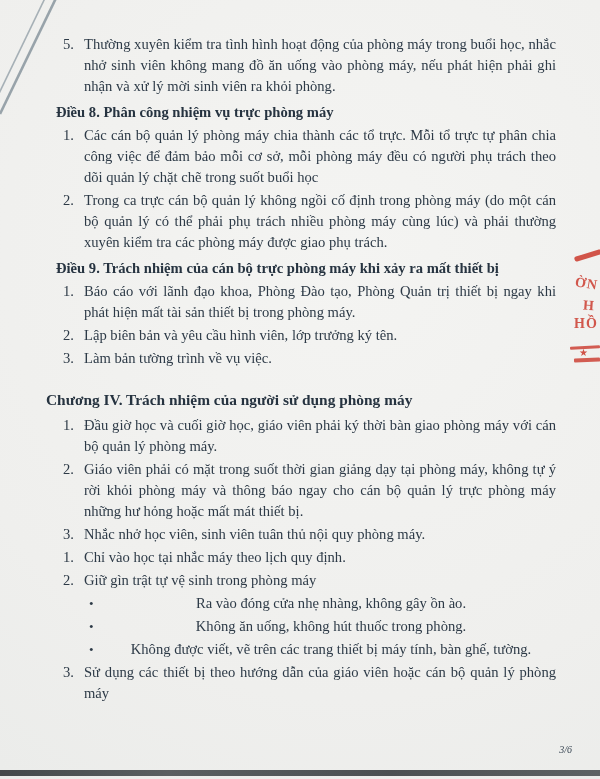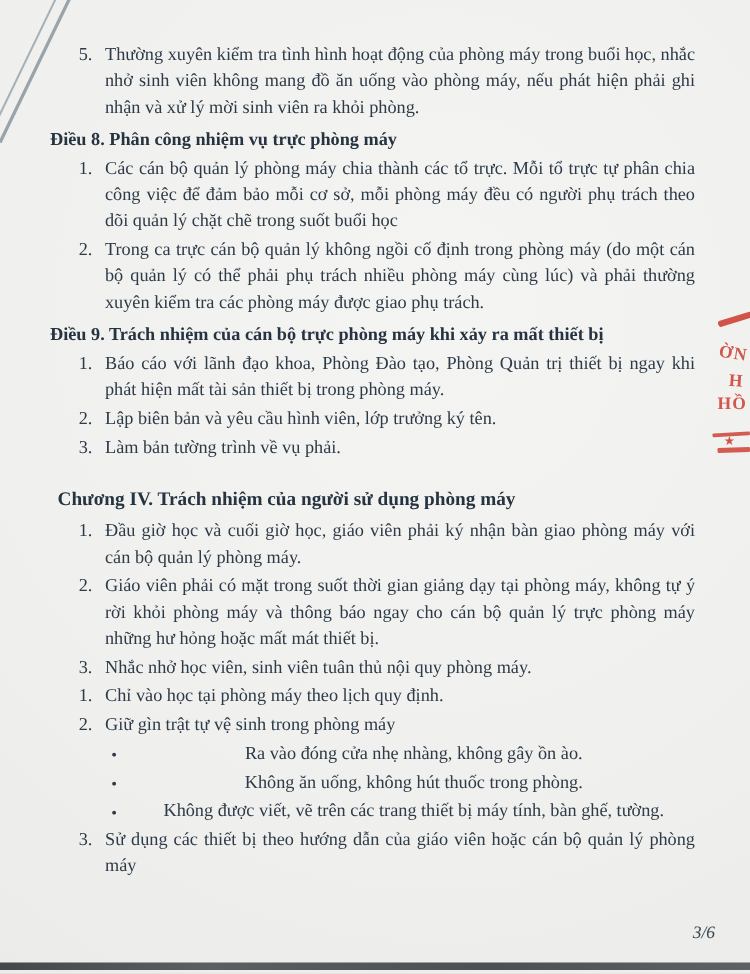--- a/index.html
+++ b/index.html
@@ -9,31 +9,31 @@
     margin:0 auto;
     overflow:hidden;
     background:radial-gradient(130% 105% at 58% 32%, #f4f4f2 0%, #efefed 55%, #e7e9e7 100%);
     font-family:"Liberation Serif", serif;
     color:#2d3a47;
   }
   .doc{
     position:absolute;left:40px;right:44px;top:32px;
     font-size:14.6px;line-height:21px;
   }
-  .h-dieu{font-weight:bold;margin:5px 0 2px;color:#263340;}
+  .h-dieu{font-weight:bold;margin:5px 16px 2px;color:#263340;}
   .h-chapter{font-weight:bold;text-align:left;margin:20px 6px 5px;font-size:15.4px;color:#263340;}
   .item{display:flex;padding-left:23px;margin:2px 0;}
   .item .num{flex:0 0 21px;}
   .item .txt{flex:1;text-align:justify;}
   .bullet{display:flex;padding-left:49px;margin:2px 0;}
   .bullet .dot{flex:0 0 17px;font-size:13px;line-height:21px;}
   .bullet .txt{flex:1;text-align:center;}
   .page-number{
     position:absolute;right:28px;bottom:24px;
-    font-style:italic;font-size:14px;color:#3a4754;
+    font-style:italic;font-size:10px;color:#3a4754;
   }
   
   .corner-svg{position:absolute;left:0;top:0;pointer-events:none;}
   .scan-bottom-edge{
     position:absolute;left:0;right:0;top:770px;height:6px;
     background:linear-gradient(90deg,#43484a,#5a5f61 28%,#4b5052 65%,#5d6264);
   }
   
   .stamp{position:absolute;right:0;top:245px;width:34px;height:125px;color:#cd4236;}
   .stamp-arc{
@@ -85,43 +85,43 @@
     <div class="item">
       <span class="num">1.</span>
       <span class="txt">Báo cáo với lãnh đạo khoa, Phòng Đào tạo, Phòng Quản trị thiết bị ngay khi phát hiện mất tài sản thiết bị trong phòng máy.</span>
     </div>
     <div class="item">
       <span class="num">2.</span>
       <span class="txt">Lập biên bản và yêu cầu hình viên, lớp trưởng ký tên.</span>
     </div>
     <div class="item">
       <span class="num">3.</span>
-      <span class="txt">Làm bản tường trình về vụ phải.</span>
+      <span class="txt">Làm bản tường trình về vụ việc.</span>
     </div>
 
     <div class="h-chapter">Chương IV. Trách nhiệm của người sử dụng phòng máy</div>
 
 
     <div class="item">
       <span class="num">1.</span>
-      <span class="txt">Đầu giờ học và cuối giờ học, giáo viên phải ký nhận bàn giao phòng máy với cán bộ quản lý phòng máy.</span>
+      <span class="txt">Đầu giờ học và cuối giờ học, giáo viên phải ký thời bàn giao phòng máy với cán bộ quản lý phòng máy.</span>
     </div>
     <div class="item">
       <span class="num">2.</span>
       <span class="txt">Giáo viên phải có mặt trong suốt thời gian giảng dạy tại phòng máy, không tự ý rời khỏi phòng máy và thông báo ngay cho cán bộ quản lý trực phòng máy những hư hỏng hoặc mất mát thiết bị.</span>
     </div>
     <div class="item">
       <span class="num">3.</span>
       <span class="txt">Nhắc nhở học viên, sinh viên tuân thủ nội quy phòng máy.</span>
     </div>
 
 
     <div class="item">
       <span class="num">1.</span>
-      <span class="txt">Chỉ vào học tại phòng máy theo lịch quy định.</span>
+      <span class="txt">Chỉ vào học tại nhắc máy theo lịch quy định.</span>
     </div>
     <div class="item">
       <span class="num">2.</span>
       <span class="txt">Giữ gìn trật tự vệ sinh trong phòng máy</span>
     </div>
 
     <div class="bullet">
       <span class="dot">•</span>
       <span class="txt">Ra vào đóng cửa nhẹ nhàng, không gây ồn ào.</span>
     </div>

